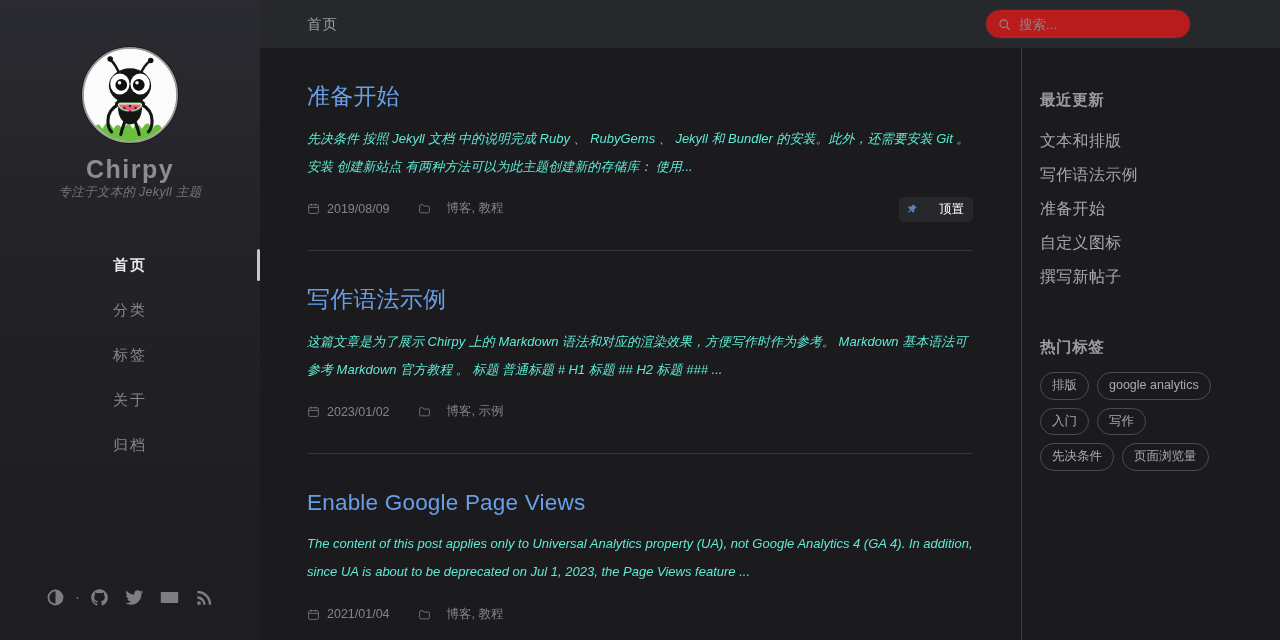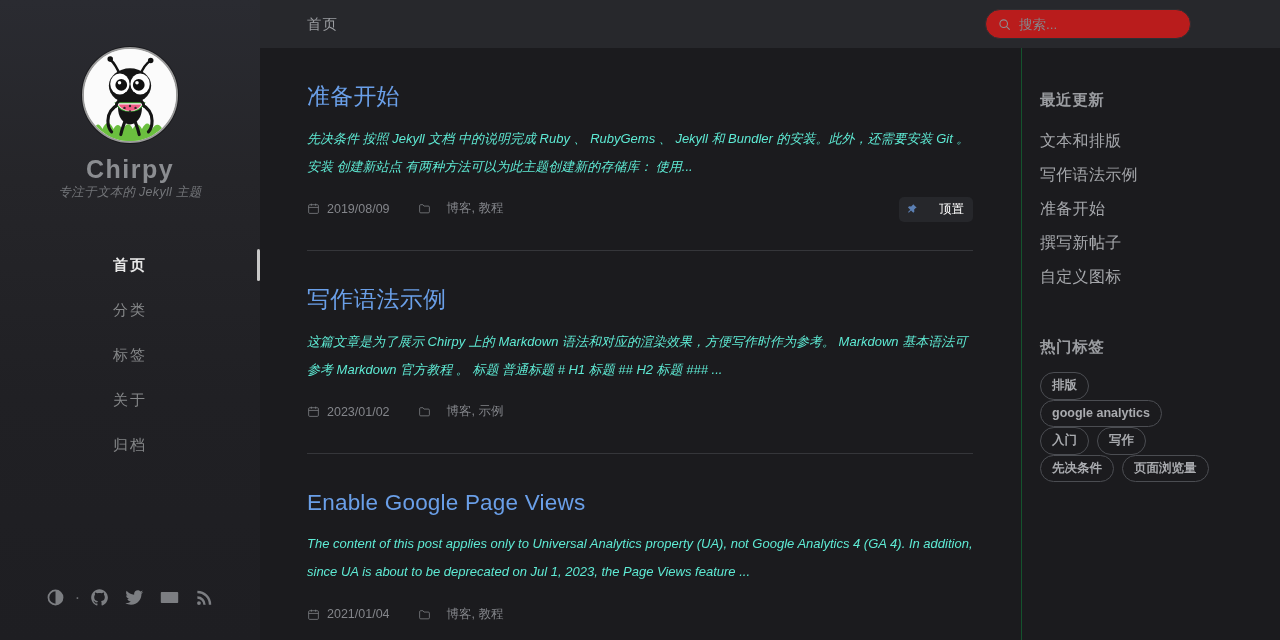--- a/index.html
+++ b/index.html
@@ -146,21 +146,21 @@
     font-size:15.5px; font-weight:bold; color:#9b9da1;
     letter-spacing:.6px; margin-bottom:14px;
   }
   .panel-list { list-style:none; }
   .panel-list li { padding:6px 0 7px 0; }
   .panel-list a {
     font-size:16px; color:#a4a6aa; text-decoration:none; cursor:pointer;
     letter-spacing:.3px;
   }
   .panel-block + .panel-block { margin-top:42px; }
-  .tag-cloud { display:flex; flex-wrap:wrap; gap:0 8px;font-weight:bold; }
+  .tag-cloud { display:flex; flex-wrap:wrap; gap:8px 8px; }
   .tag {
     display:inline-flex; align-items:center;
     border:1px solid #4b4d52; border-radius:14px;
     padding:4px 11px;
     font-size:12.5px; color:#a9abaf;
     text-decoration:none; cursor:pointer;
     line-height:1.4;
   }
 </style>
 </head>
@@ -334,22 +334,22 @@
   </main>
 
   <aside id="panel">
 
     <section class="panel-block">
       <div class="panel-heading">最近更新</div>
       <ul class="panel-list">
         <li><a href="#">文本和排版</a></li>
         <li><a href="#">写作语法示例</a></li>
         <li><a href="#">准备开始</a></li>
+        <li><a href="#">自定义图标</a></li>
         <li><a href="#">撰写新帖子</a></li>
-        <li><a href="#">自定义图标</a></li>
       </ul>
     </section>
 
     <section class="panel-block">
       <div class="panel-heading">热门标签</div>
       <div class="tag-cloud">
         <a class="tag" href="#">排版</a>
         <a class="tag" href="#">google analytics</a>
         <a class="tag" href="#">入门</a>
         <a class="tag" href="#">写作</a>

